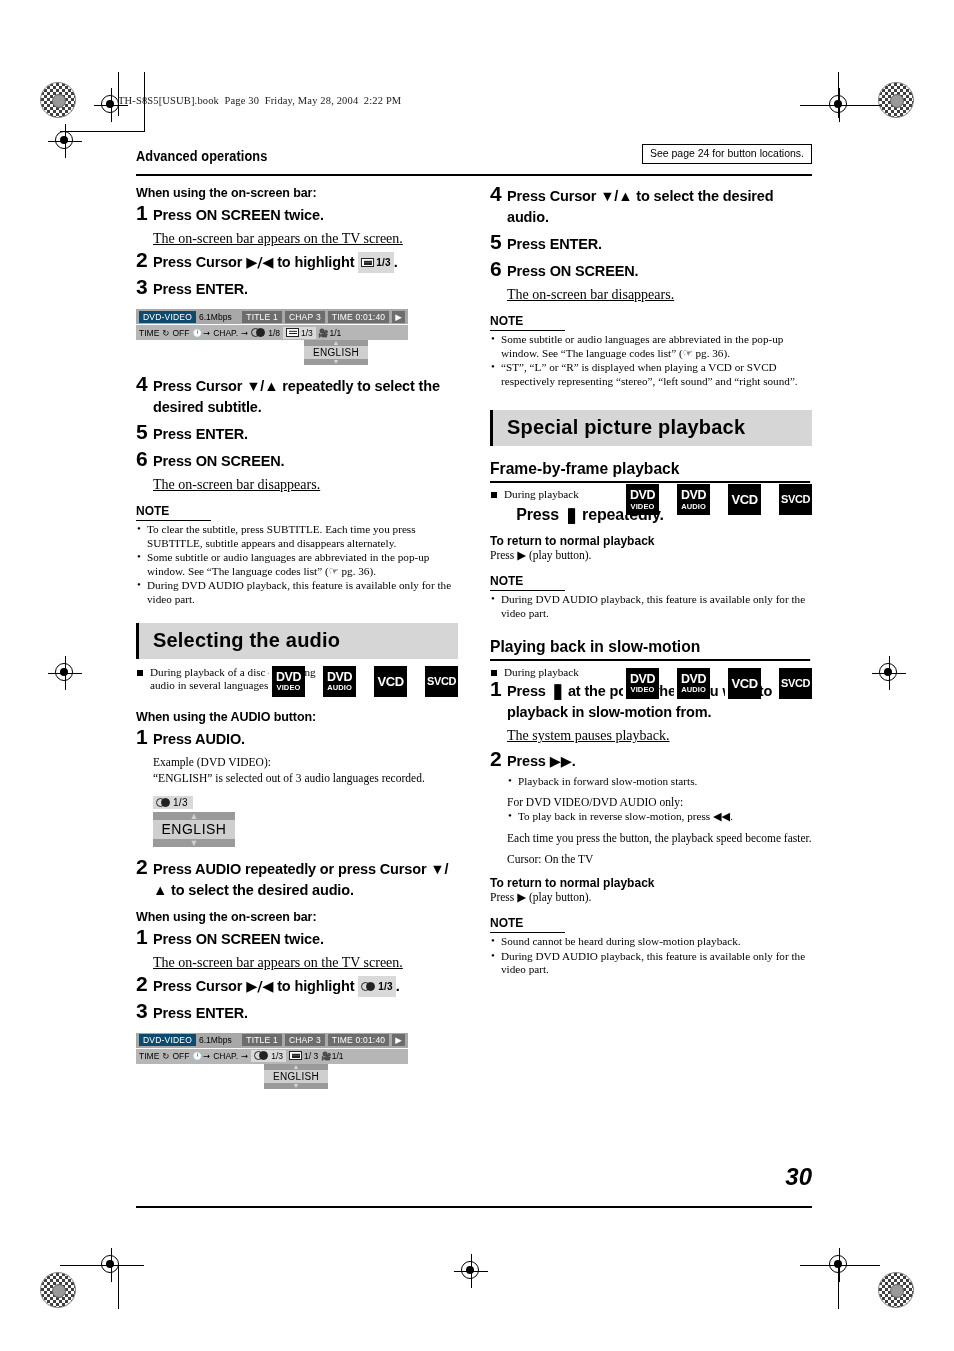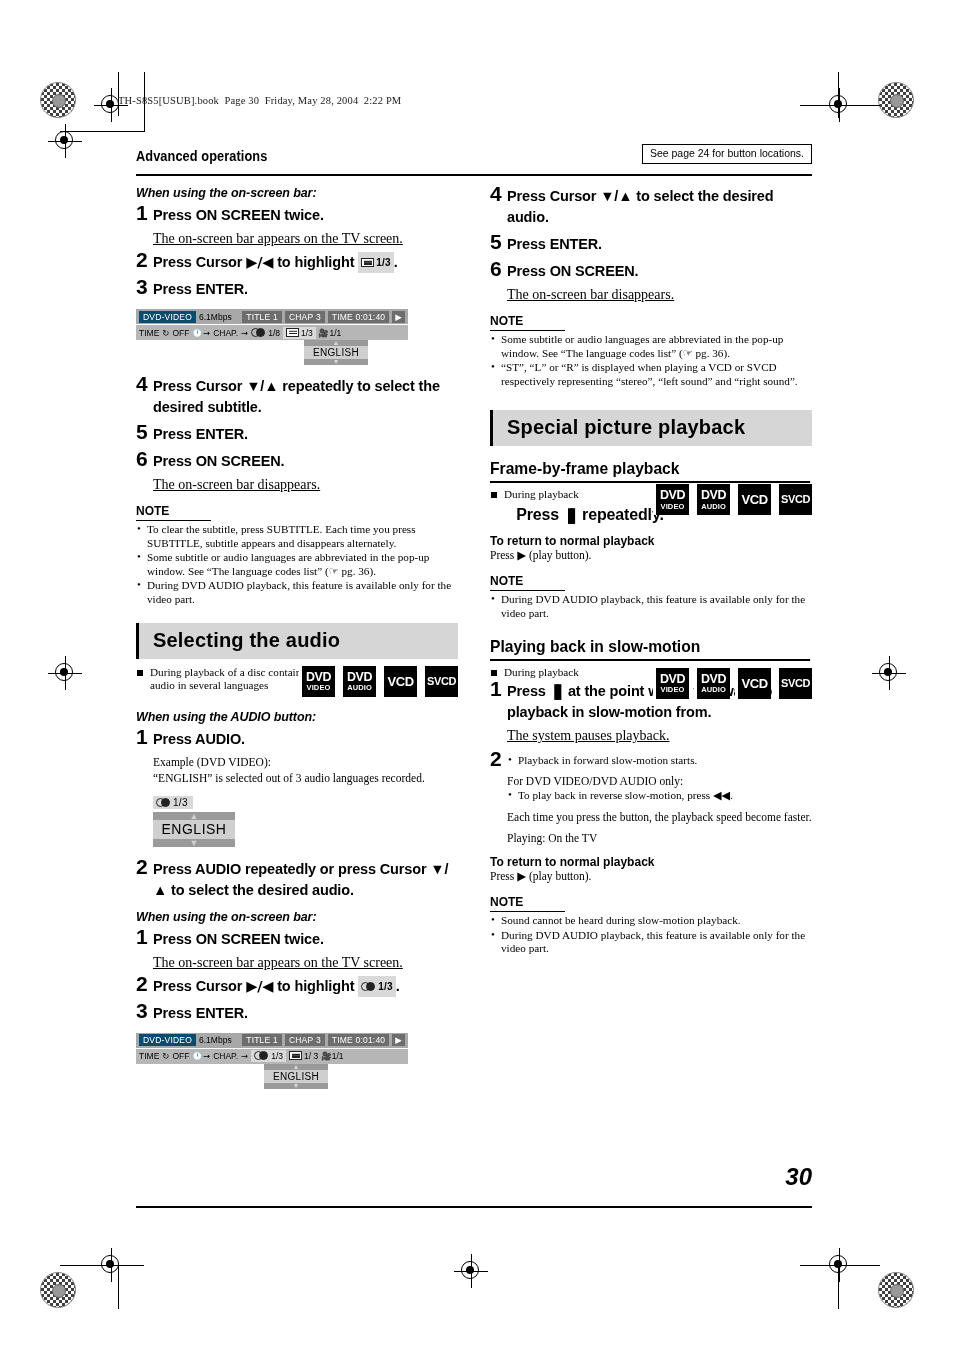--- a/index.html
+++ b/index.html
@@ -129,21 +129,20 @@
   .col-left  { left: 0; }
   .col-right { left: 354px; }
 
   
   .subhead {
     font-family: "Liberation Sans", sans-serif;
     font-weight: bold;
     font-size: 12.5px;
     margin: 0 0 3px 0;
     letter-spacing: -.1px;
-    font-style: italic;
   }
   .step {
     display: flex;
     align-items: flex-start;
     margin-top: 2px;
   }
   .step-num {
     font-family: "Liberation Sans", sans-serif;
     font-weight: bold;
     font-size: 21px;
@@ -259,21 +258,21 @@
     padding-bottom: 2px;
     margin: 13px 0 5px 0;
     transform: scaleX(.92);
     transform-origin: left bottom;
     width: 108%;
   }
 
   
   .badges {
     display: inline-flex;
-    gap: 5px;
+    gap: 15px;
     vertical-align: top;
   }
   .badge {
     background: #000;
     color: #fff;
     font-family: "Liberation Sans", sans-serif;
     font-weight: bold;
     text-align: center;
     width: 36px;
     height: 31px;
@@ -804,33 +803,36 @@
               <span>Press </span><span style="letter-spacing:-2px; font-size:13px;">▐▌</span><span> at the point where you want to start playback in slow-motion from.</span>
             </div>
             <div class="step-desc">The system pauses playback.</div>
           </div>
         </div>
       </div>
 
       <div class="step" style="margin-top:6px;">
         <div class="step-num">2</div>
         <div class="step-body">
+          <div class="step-title">
+            <span>Press </span><span class="arrow-g">▶▶</span><span>.</span>
+          </div>
           <ul style="list-style:none; margin:3px 0 0 0; padding:0;">
             <li style="position:relative; padding-left:11px; font-family:'Liberation Serif',serif; font-size:11.2px; line-height:13.6px;">
               <span style="position:absolute;left:1px;top:-1px;">•</span><span>Playback in forward slow-motion starts.</span>
             </li>
           </ul>
           <div class="serif-p" style="margin-top:6px;">For DVD VIDEO/DVD AUDIO only:</div>
           <ul style="list-style:none; margin:1px 0 0 0; padding:0;">
             <li style="position:relative; padding-left:11px; font-family:'Liberation Serif',serif; font-size:11.2px; line-height:13.6px;">
               <span style="position:absolute;left:1px;top:-1px;">•</span><span>To play back in reverse slow-motion, press ◀◀.</span>
             </li>
           </ul>
           <div class="serif-p" style="margin-top:7px;">Each time you press the button, the playback speed become faster.</div>
-          <div class="serif-p" style="margin-top:7px;">Playing: On the TV</div>
+          <div class="serif-p" style="margin-top:7px;">Cursor: On the TV</div>
         </div>
       </div>
 
       <div class="sans-b" style="margin-top:9px;">To return to normal playback</div>
       <div class="serif-p" style="margin-top:0;">
         <span>Press </span><span class="arrow-g">▶</span><span> (play button).</span>
       </div>
 
       <div class="note">
         <div class="note-title">NOTE</div>

